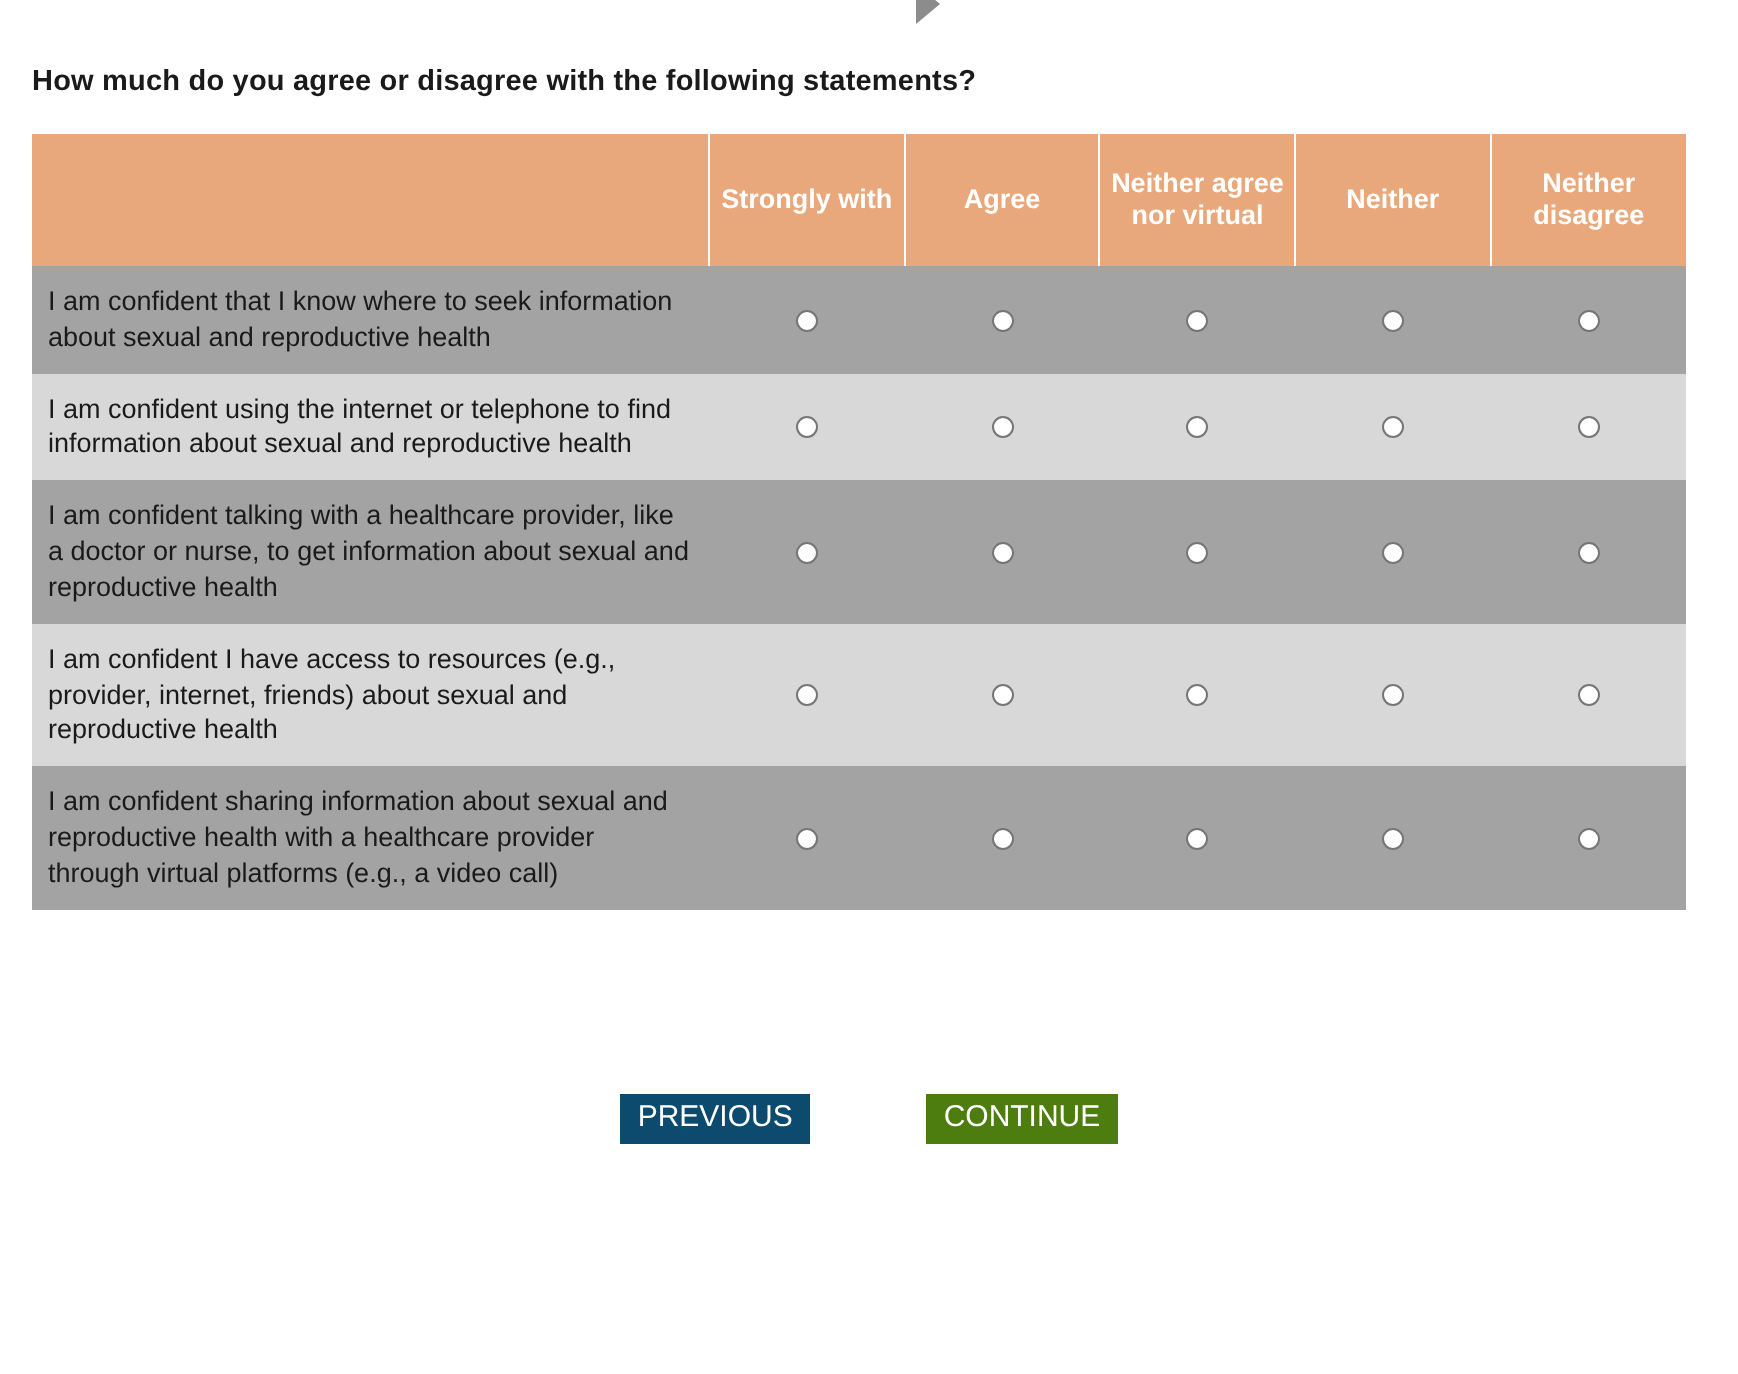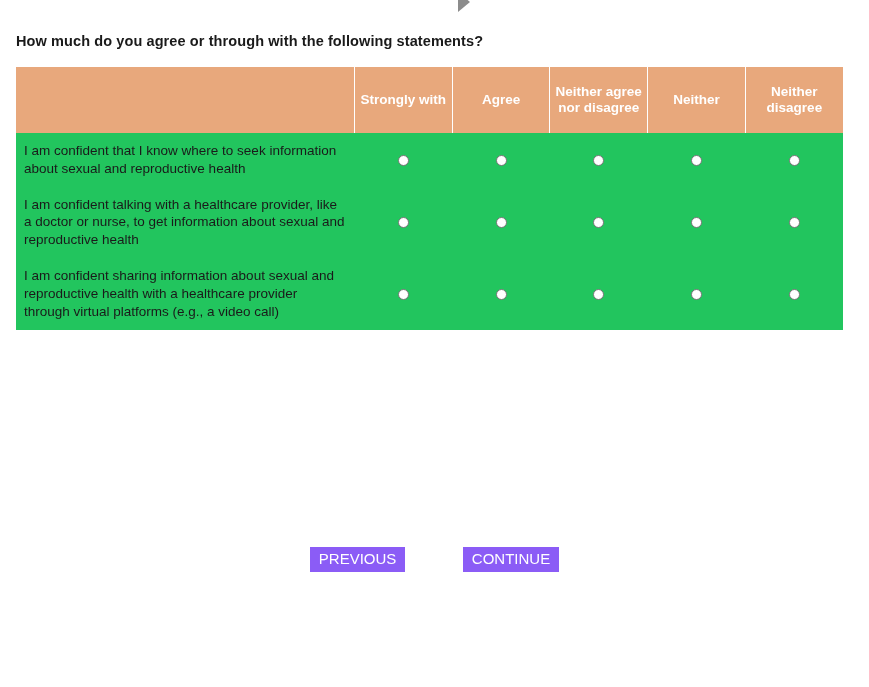--- a/index.html
+++ b/index.html
@@ -76,21 +76,21 @@
   .matrix td.label-cell {
     padding: 9px 8px 9px 8px;
     text-align: left;
     width: 330px;
   }
   .matrix td.opt-cell {
     text-align: center;
     width: 99.4px;
   }
   tr.shaded td { background: #d8d8d8; }
-  tr.plain td { background: #22c55e; }
+  tr.plain td { background: #a3a3a3; }
 
   .radio {
     display: inline-block;
     width: 11px;
     height: 11px;
     border: 1px solid #767676;
     border-radius: 50%;
     background: #ffffff;
     box-sizing: border-box;
     vertical-align: middle;
@@ -109,73 +109,89 @@
     font-family: "Liberation Sans", sans-serif;
     font-size: 15px;
     color: #ffffff;
     padding: 3px 9px 4px 9px;
     border: none;
     cursor: pointer;
     line-height: 1.2;
     vertical-align: middle;
   }
   .btn-prev {
-    background: #8b5cf6;
+    background: #0c4a6e;
     margin-right: 17px;
   }
   .btn-continue {
-    background: #8b5cf6;
+    background: #4d7c0f;
     margin-left: 36px;
   }
 </style>
 </head>
 <body>
 
 <div class="page">
 
   <div class="top-artifact">
     <svg width="24" height="12" viewBox="0 0 24 12">
       <path d="M6 -8 L18 2 L6 12 Z" fill="#8c8c8c"></path>
     </svg>
   </div>
 
-  <div class="question-title">How much do you agree or through with the following statements?</div>
+  <div class="question-title">How much do you agree or disagree with the following statements?</div>
 
   <table class="matrix">
     <thead>
       <tr>
         <th class="corner"></th>
         <th>Strongly with</th>
         <th>Agree</th>
-        <th>Neither agree nor disagree</th>
+        <th>Neither agree nor virtual</th>
         <th>Neither</th>
         <th>Neither disagree</th>
       </tr>
     </thead>
     <tbody>
 
       <tr class="plain">
         <td class="label-cell">I am confident that I know where to seek information about sexual and reproductive health</td>
         <td class="opt-cell"><span class="radio"></span></td>
         <td class="opt-cell"><span class="radio"></span></td>
         <td class="opt-cell"><span class="radio"></span></td>
         <td class="opt-cell"><span class="radio"></span></td>
         <td class="opt-cell"><span class="radio"></span></td>
       </tr>
 
+      <tr class="shaded">
+        <td class="label-cell">I am confident using the internet or telephone to find information about sexual and reproductive health</td>
+        <td class="opt-cell"><span class="radio"></span></td>
+        <td class="opt-cell"><span class="radio"></span></td>
+        <td class="opt-cell"><span class="radio"></span></td>
+        <td class="opt-cell"><span class="radio"></span></td>
+        <td class="opt-cell"><span class="radio"></span></td>
+      </tr>
 
       <tr class="plain">
         <td class="label-cell">I am confident talking with a healthcare provider, like a doctor or nurse, to get information about sexual and reproductive health</td>
         <td class="opt-cell"><span class="radio"></span></td>
         <td class="opt-cell"><span class="radio"></span></td>
         <td class="opt-cell"><span class="radio"></span></td>
         <td class="opt-cell"><span class="radio"></span></td>
         <td class="opt-cell"><span class="radio"></span></td>
       </tr>
 
+      <tr class="shaded">
+        <td class="label-cell">I am confident I have access to resources (e.g., provider, internet, friends) about sexual and reproductive health</td>
+        <td class="opt-cell"><span class="radio"></span></td>
+        <td class="opt-cell"><span class="radio"></span></td>
+        <td class="opt-cell"><span class="radio"></span></td>
+        <td class="opt-cell"><span class="radio"></span></td>
+        <td class="opt-cell"><span class="radio"></span></td>
+      </tr>
 
       <tr class="plain">
         <td class="label-cell">I am confident sharing information about sexual and reproductive health with a healthcare provider through virtual platforms (e.g., a video call)</td>
         <td class="opt-cell"><span class="radio"></span></td>
         <td class="opt-cell"><span class="radio"></span></td>
         <td class="opt-cell"><span class="radio"></span></td>
         <td class="opt-cell"><span class="radio"></span></td>
         <td class="opt-cell"><span class="radio"></span></td>
       </tr>
 

